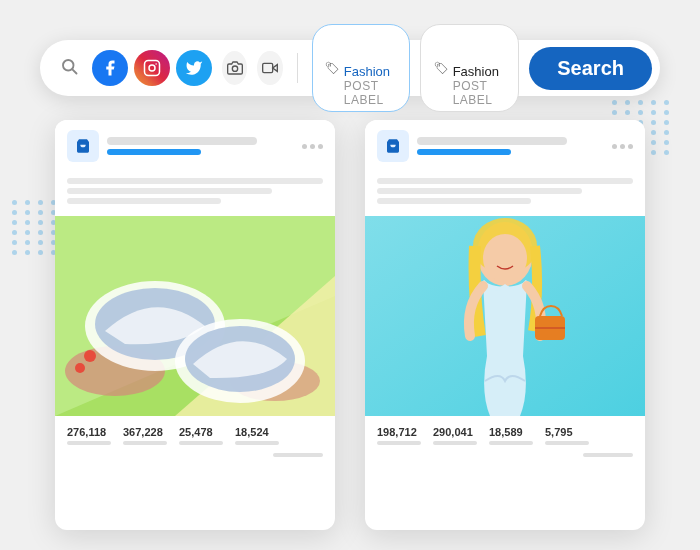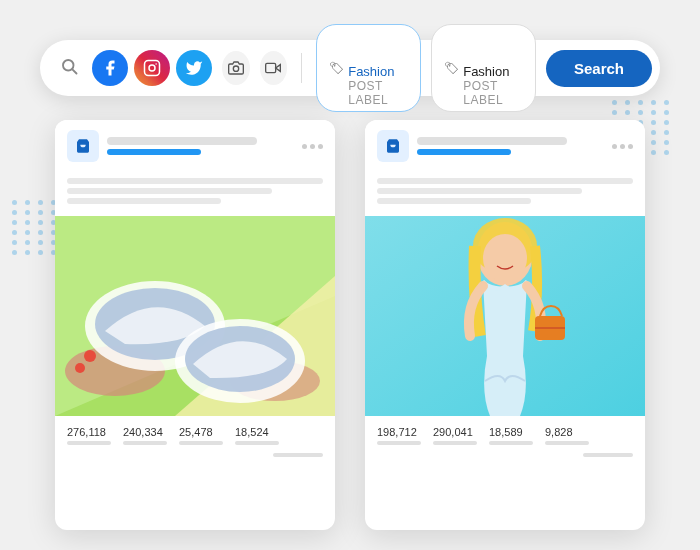--- a/index.html
+++ b/index.html
@@ -142,21 +142,21 @@
     .tag-label.active {
       border-color: #90caf9;
     }
 
     .search-button {
       background: #1565C0;
       color: white;
       border: none;
       border-radius: 30px;
       padding: 10px 28px;
-      font-size: 15px;
+      font-size: 20px;
       font-weight: 600;
       cursor: pointer;
       margin-left: auto;
       white-space: nowrap;
     }
 
     
     .cards-area {
       position: absolute;
       top: 120px;
@@ -274,21 +274,21 @@
     }
 
     .stat {
       display: flex;
       flex-direction: column;
       gap: 3px;
     }
 
     .stat-value {
       font-size: 11px;
-      font-weight: 400;
+      font-weight: 700;
       color: #333;
     }
 
     .stat-bar {
       height: 4px;
       background: #e0e0e0;
       border-radius: 2px;
       width: 44px;
     }
 
@@ -489,21 +489,21 @@
         <circle cx="35" cy="140" r="6" fill="#e74c3c"></circle>
         <circle cx="25" cy="152" r="5" fill="#e74c3c"></circle>
       </svg>
     </div>
     <div class="card-stats">
       <div class="stat">
         <span class="stat-value">276,118</span>
         <div class="stat-bar"></div>
       </div>
       <div class="stat">
-        <span class="stat-value">240,334</span>
+        <span class="stat-value">367,228</span>
         <div class="stat-bar"></div>
       </div>
       <div class="stat">
         <span class="stat-value">25,478</span>
         <div class="stat-bar"></div>
       </div>
       <div class="stat">
         <span class="stat-value">18,524</span>
         <div class="stat-bar"></div>
       </div>
@@ -579,20 +579,20 @@
       </div>
       <div class="stat">
         <span class="stat-value">290,041</span>
         <div class="stat-bar"></div>
       </div>
       <div class="stat">
         <span class="stat-value">18,589</span>
         <div class="stat-bar"></div>
       </div>
       <div class="stat">
-        <span class="stat-value">9,828</span>
+        <span class="stat-value">5,795</span>
         <div class="stat-bar"></div>
       </div>
     </div>
     <div class="card-bottom-bar"></div>
   </div>
 
 </div>
 
 </body></html>

